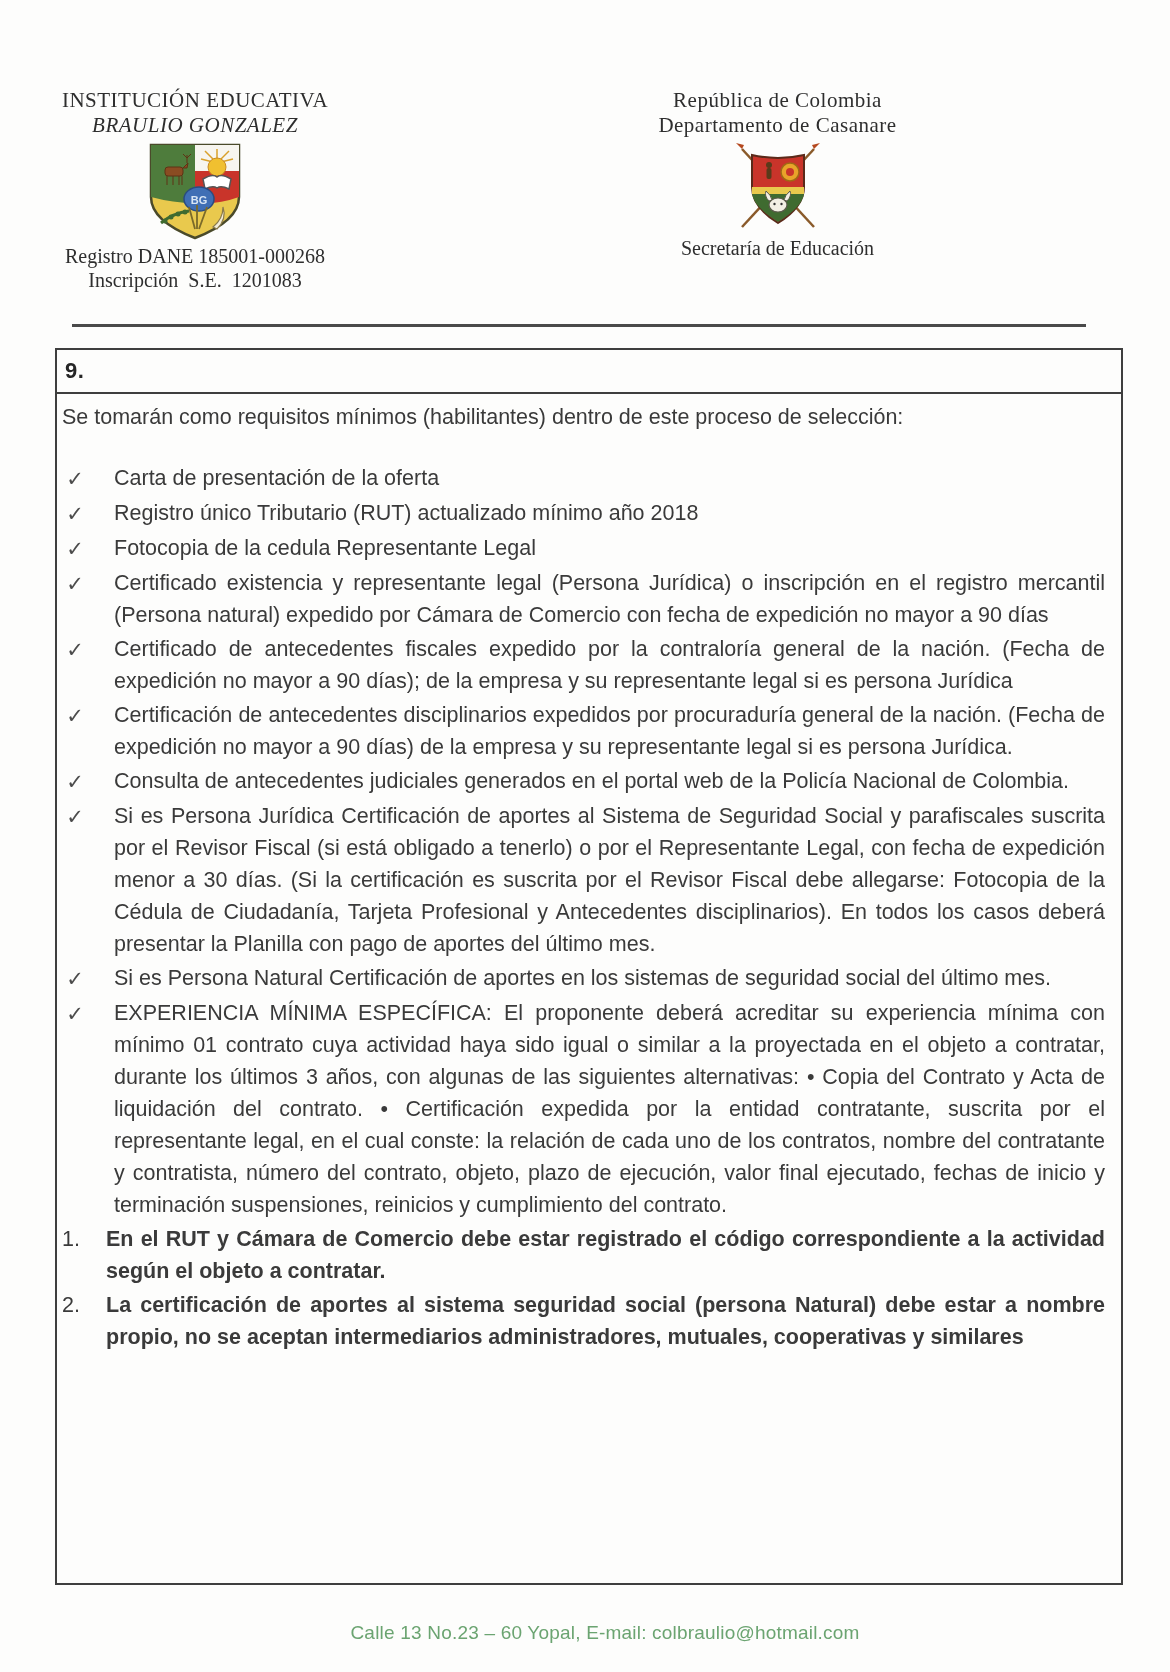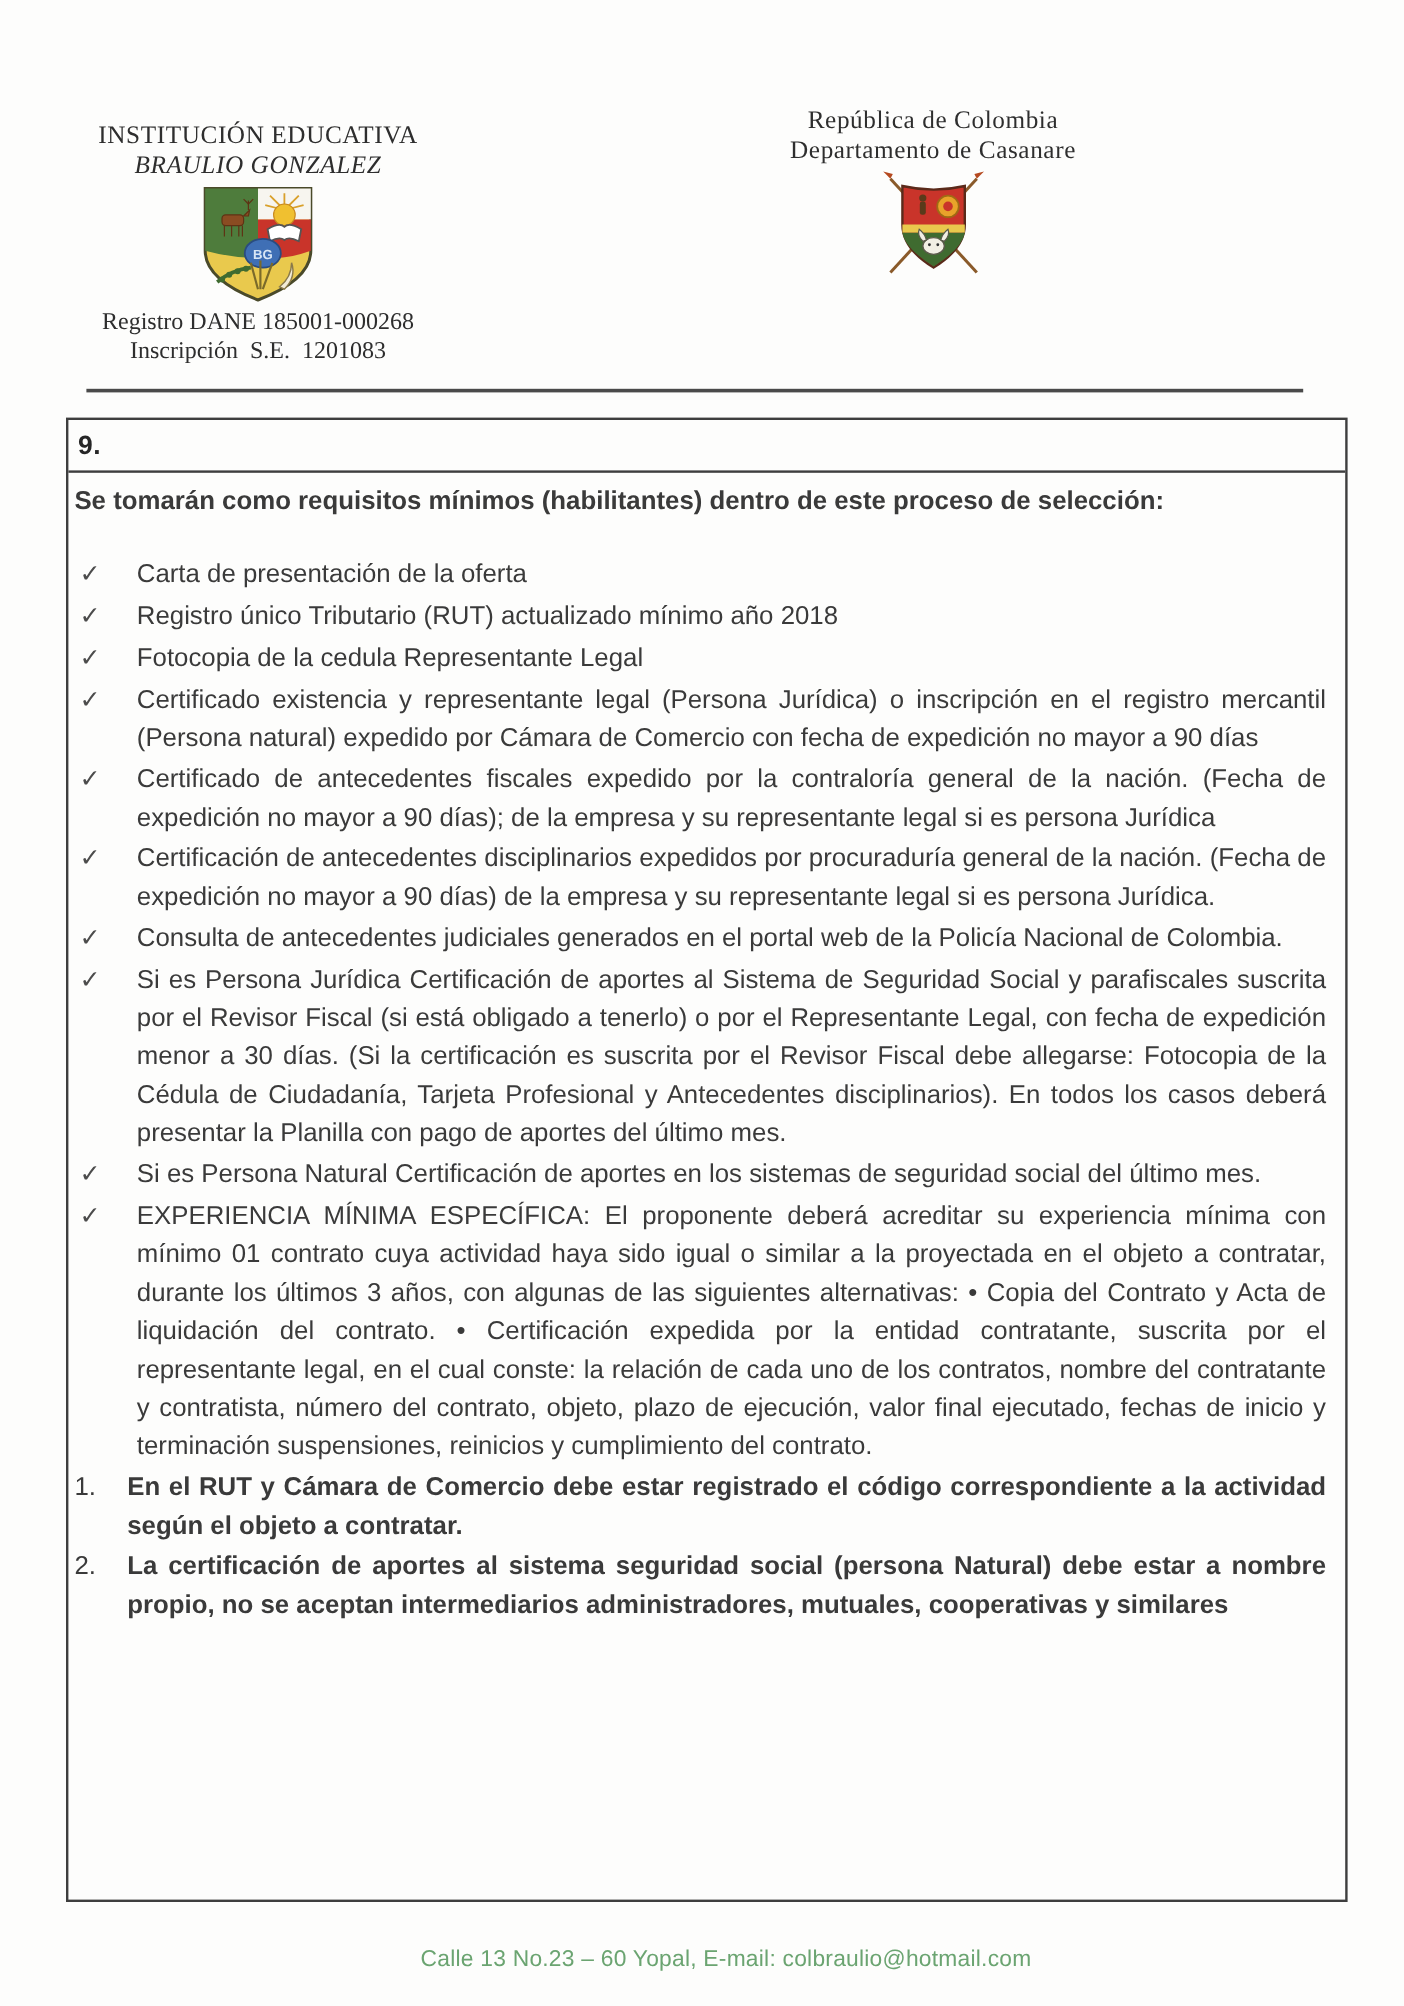--- a/index.html
+++ b/index.html
@@ -4,41 +4,41 @@
 <style>
   * { margin:0; padding:0; box-sizing:border-box; }
   html,body { background:#e8e8e8; }
   .page {
     position:relative; width:1170px; height:1672px; background:#fdfdfc;
     font-family:"Liberation Sans", sans-serif; color:#3a3a3a; overflow:hidden;
     margin:0 auto;
   }
   
   .hdr-col { position:absolute; text-align:center; font-family:"Liberation Serif", serif; color:#2e2e2e; }
-  .hdr-left  { top:88px; left:70px;  width:290px;margin-top:12px; }
+  .hdr-left  { top:88px; left:50px;  width:290px; }
   .hdr-right { top:88px; left:585px; width:385px;text-align:center; }
   .hdr-line1 { font-size:21px; letter-spacing:0.5px; }
   .hdr-line2 { font-size:21px; font-weight:normal; font-style:italic; letter-spacing:0.5px; }
   .hdr-sub   { font-size:20px; margin-top:1px; }
   .crest { display:block; margin:3px auto 4px auto; }
   
   .divider { position:absolute; top:324px; left:72px; width:1014px; border-top:3px solid #4a4a4a; }
   
   .content-box {
     position:absolute; top:348px; left:55px; width:1068px; height:1237px;
     border:2px solid #3e3e3e; background:#fdfdfc;
   }
   .section-title {
     display:flex; align-items:center; height:44px; padding:0 10px 0 8px;
     border-bottom:2px solid #3e3e3e; font-weight:bold; font-size:22px;
     letter-spacing:0.4px; color:#262626;
   }
   .section-num { margin-right:22px; }
   .section-body { padding:7px 16px 0 5px; font-size:21.5px; line-height:32px; }
-  .intro { margin-bottom:29px;font-weight:bold; }
+  .intro { margin-bottom:29px; }
   .check-item { display:flex; margin-bottom:2px; }
   .check {
     flex:0 0 26px; margin-right:26px; color:#4c4c4c; font-size:21px;
     padding-top:1px; text-align:center;
   }
   .check-text { flex:1; text-align:justify; }
   .nota-heading {
     margin-top:15px; margin-bottom:2px; font-weight:bold;
     text-decoration:underline; color:#262626;
   }
@@ -142,20 +142,21 @@
       </g>
 
       <g>
         <ellipse cx="56" cy="64" rx="9" ry="7" fill="#f2efe4" stroke="#5a5a4a" stroke-width="1.2"></ellipse>
         <path d="M47,60 Q42,55 44,50 Q49,54 50,59 Z" fill="#f2efe4" stroke="#5a5a4a" stroke-width="1"></path>
         <path d="M65,60 Q70,55 68,50 Q63,54 62,59 Z" fill="#f2efe4" stroke="#5a5a4a" stroke-width="1"></path>
         <circle cx="52.5" cy="63" r="1.2" fill="#333"></circle>
           <circle cx="59.5" cy="63" r="1.2" fill="#333"></circle>
       </g>
     </svg>
+    <div class="hdr-sub">Secretaría de Educación</div>
   </div>
 
   <div class="divider"></div>
 
   <section class="content-box">
     <div class="section-title">
       <span class="section-num">9.</span>
     </div>
     <div class="section-body">
       <p class="intro">Se tomarán como requisitos mínimos (habilitantes) dentro de este proceso de selección:</p>

